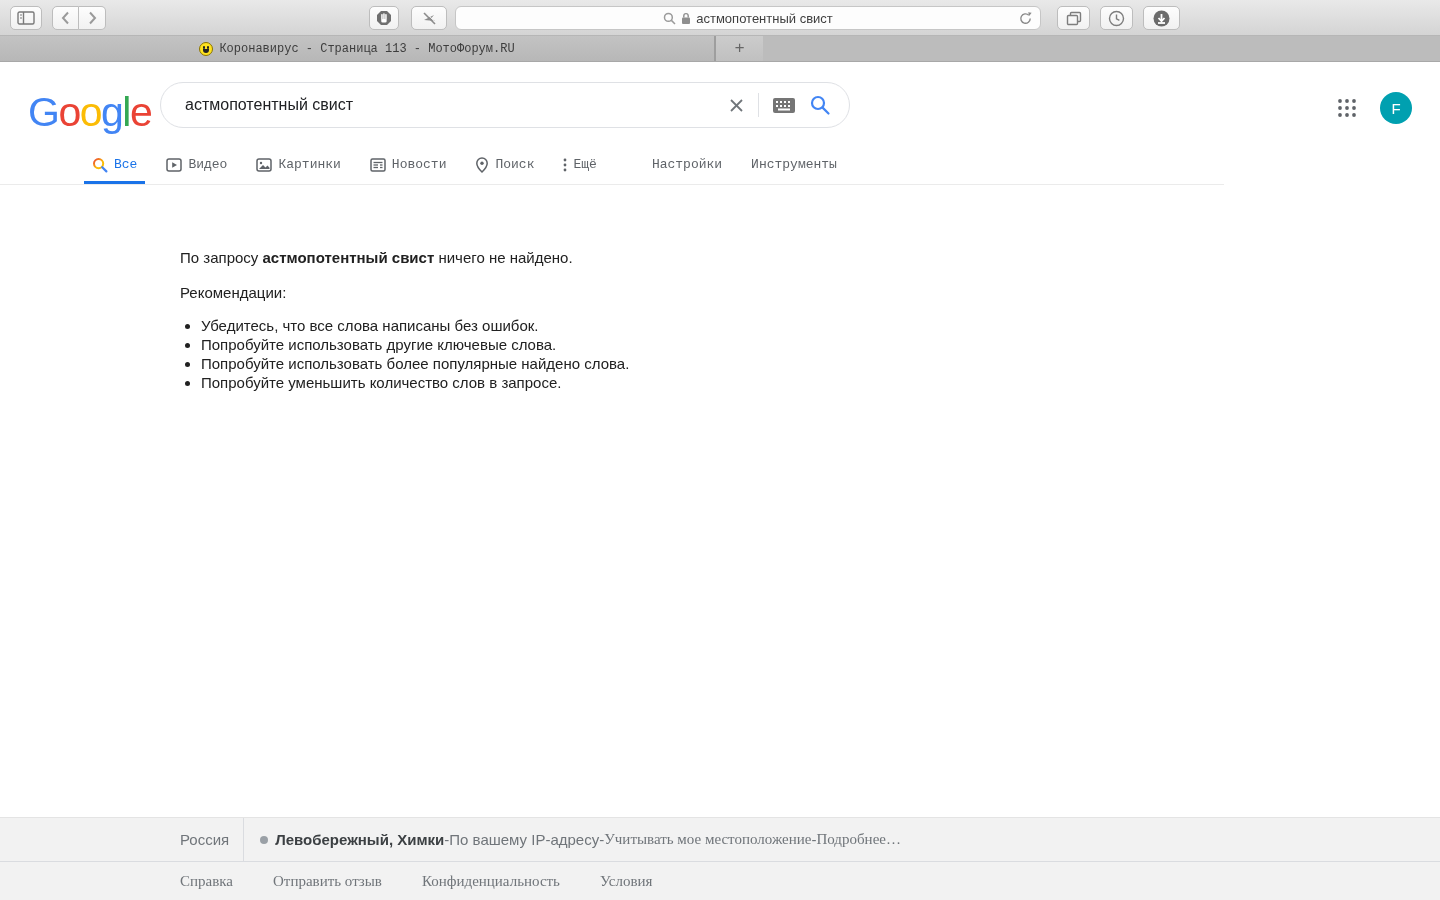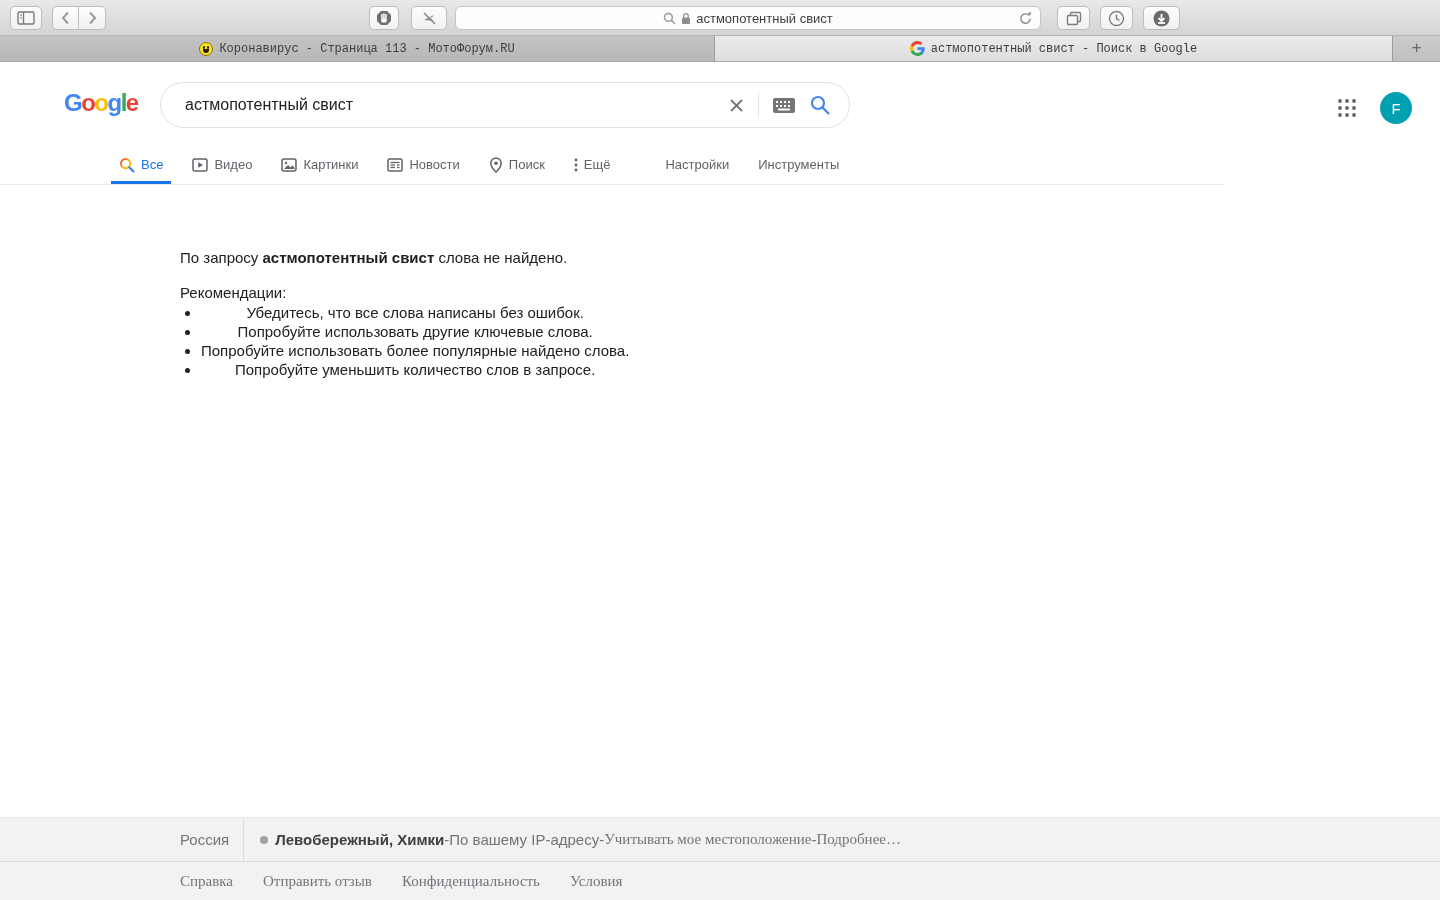--- a/index.html
+++ b/index.html
@@ -32,53 +32,53 @@
     color:#666; font-size:17px; font-weight:400; }
   .smiley { width:14px; height:14px; border-radius:50%; background:#ffe21f; border:1px solid #8a7300;
     position:relative; flex:none; }
   .smiley i { position:absolute; width:2px; height:3px; background:#222; border-radius:1px; top:3px; }
   .smiley i.l { left:3px; } .smiley i.r { right:3px; }
   .smiley u { position:absolute; left:3px; right:3px; bottom:2px; height:4px; background:#222; border-radius:0 0 3px 3px; }
 
   
   .page { position:absolute; top:63px; left:0; width:1440px; height:837px; background:#fff; }
 
-  .glogo { position:absolute; left:28px; top:26px; font-size:24px; letter-spacing:-1.5px;
-    font-weight:700; cursor:pointer;margin-left:36px; }
+  .glogo { position:absolute; left:28px; top:26px; font-size:41px; letter-spacing:-1.5px;
+    font-weight:400; cursor:pointer; }
   .searchpill { position:absolute; left:160px; top:19px; width:690px; height:46px;
     border:1px solid #dfe1e5; border-radius:24px; display:flex; align-items:center; background:#fff; }
   .searchpill input { flex:1; border:none; outline:none; font-size:16px; color:#202124;
     padding-left:24px; background:transparent; font-family:"Liberation Sans",sans-serif; }
   .pill-icons { display:flex; align-items:center; gap:14px; padding-right:18px; }
   .vdiv { width:1px; height:24px; background:#dfe1e5; }
 
   .appsgrid { position:absolute; left:1337px; top:35px; width:22px; height:22px; cursor:pointer; }
   .avatar { position:absolute; left:1380px; top:29px; width:32px; height:32px; border-radius:50%;
     color:#fff; font-size:15px; display:flex; align-items:center; justify-content:center; cursor:pointer; }
 
   .nav { position:absolute; left:0; top:82px; width:1224px; height:40px;
-    border-bottom:1px solid #ebebeb; display:flex; align-items:center; padding-left:119px; font-size:13px; color:#5f6368; }
+    border-bottom:1px solid #ebebeb; display:flex; align-items:center; padding-left:92px; font-size:13px; color:#5f6368;font-family:Liberation Mono, monospace; }
   .navitem { display:flex; align-items:center; gap:6px; margin-right:29px; position:relative;
     height:100%; cursor:pointer; }
   .navitem.active { color:#1a73e8; }
   .navitem.active::after { content:""; position:absolute; left:-8px; right:-8px; bottom:0;
     height:3px; background:#1a73e8; }
   .navicon { display:flex; align-items:center; }
 
   .content { position:absolute; left:180px; top:185px; font-size:15px; color:#212121; line-height:20px; }
   .content p.first { margin-bottom:15px; }
-  .content ul { padding-left:21px;text-align:center; }
+  .content ul { margin-top:13px; padding-left:21px; }
   .content li { line-height:19px; }
 
   
   .footer { position:absolute; left:0; top:754px; width:1440px; height:83px; background:#f2f2f2;
     border-top:1px solid #e4e4e4; font-size:15px; color:#70757a; }
   .frow1 { height:43px; display:flex; align-items:center; padding-left:180px; }
   .frow2 { height:39px; border-top:1px solid #dadce0; display:flex; align-items:center;
-    padding-left:180px; gap:30px; }
+    padding-left:180px; gap:40px; }
   .fdiv { width:1px; align-self:stretch; background:#dadce0; margin:0 16px 0 14px; }
   .locdot { width:8px; height:8px; border-radius:50%; background:#9aa0a6; margin-right:7px; flex:none; }
   .locbold { font-weight:bold; color:#3c4043; }
   .flink { cursor:pointer;font-family:Liberation Serif, serif; }
 
   svg { display:block; }
 </style>
 </head>
 <body>
 
@@ -186,31 +186,20 @@
 </div>
 
 <div class="tabbar">
   <div class="tab inactive">
     <span class="smiley">
         <i class="l"></i>
         <i class="r"></i>
         <u></u>
       </span>
     <span>Коронавирус - Страница 113 - МотоФорум.RU</span>
-  </div>
-  <div class="tab active">
-    <span>
-      <svg width="15" height="15" viewBox="0 0 24 24">
-          <path fill="#4285F4" d="M23.49 12.27c0-.79-.07-1.54-.19-2.27H12v4.51h6.47c-.29 1.48-1.14 2.73-2.4 3.58v3h3.86c2.26-2.09 3.56-5.17 3.56-8.82z"></path>
-          <path fill="#34A853" d="M12 24c3.24 0 5.95-1.08 7.93-2.91l-3.86-3c-1.08.72-2.45 1.16-4.07 1.16-3.13 0-5.78-2.11-6.73-4.96H1.29v3.09C3.26 21.3 7.31 24 12 24z"></path>
-          <path fill="#FBBC05" d="M5.27 14.29c-.25-.72-.38-1.49-.38-2.29s.14-1.57.38-2.29V6.62H1.29C.47 8.24 0 10.06 0 12s.47 3.76 1.29 5.38l3.98-3.09z"></path>
-          <path fill="#EA4335" d="M12 4.75c1.77 0 3.35.61 4.6 1.8l3.42-3.42C17.95 1.19 15.24 0 12 0 7.31 0 3.26 2.7 1.29 6.62l3.98 3.09C6.22 6.86 8.87 4.75 12 4.75z"></path>
-        </svg>
-    </span>
-    <span>астмопотентный свист - Поиск в Google</span>
   </div>
   <div class="newtab">
     <span>+</span>
   </div>
 </div>
 
 <div class="page">
 
   <div class="glogo">
     <span style="color: rgb(66, 133, 244);">G</span><span style="color: rgb(234, 67, 53);">o</span><span style="color: rgb(251, 188, 5);">o</span><span style="color: rgb(66, 133, 244);">g</span><span style="color: rgb(52, 168, 83);">l</span><span style="color: rgb(234, 67, 53);">e</span>
@@ -346,21 +335,21 @@
     </div>
     <div class="navitem" style="margin-left:26px;">
       <span>Настройки</span>
     </div>
     <div class="navitem">
       <span>Инструменты</span>
     </div>
   </div>
 
   <div class="content">
-    <p class="first"><span>По запросу </span><b>астмопотентный свист</b><span> слова не найдено.</span></p>
+    <p class="first"><span>По запросу </span><b>астмопотентный свист</b><span> ничего не найдено.</span></p>
     <p>Рекомендации:</p>
     <ul>
       <li>Убедитесь, что все слова написаны без ошибок.</li>
       <li>Попробуйте использовать другие ключевые слова.</li>
       <li>Попробуйте использовать более популярные найдено слова.</li>
       <li>Попробуйте уменьшить количество слов в запросе.</li>
     </ul>
   </div>
 
   <div class="footer">

